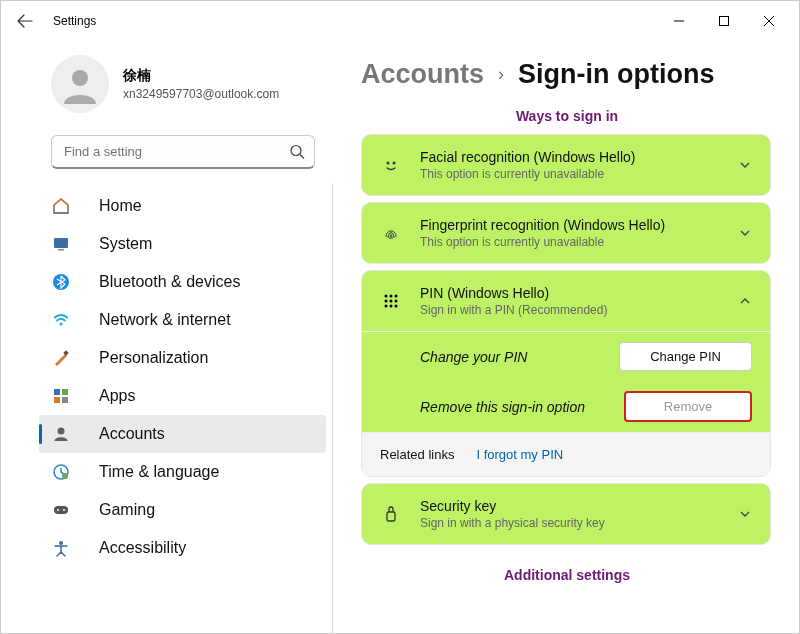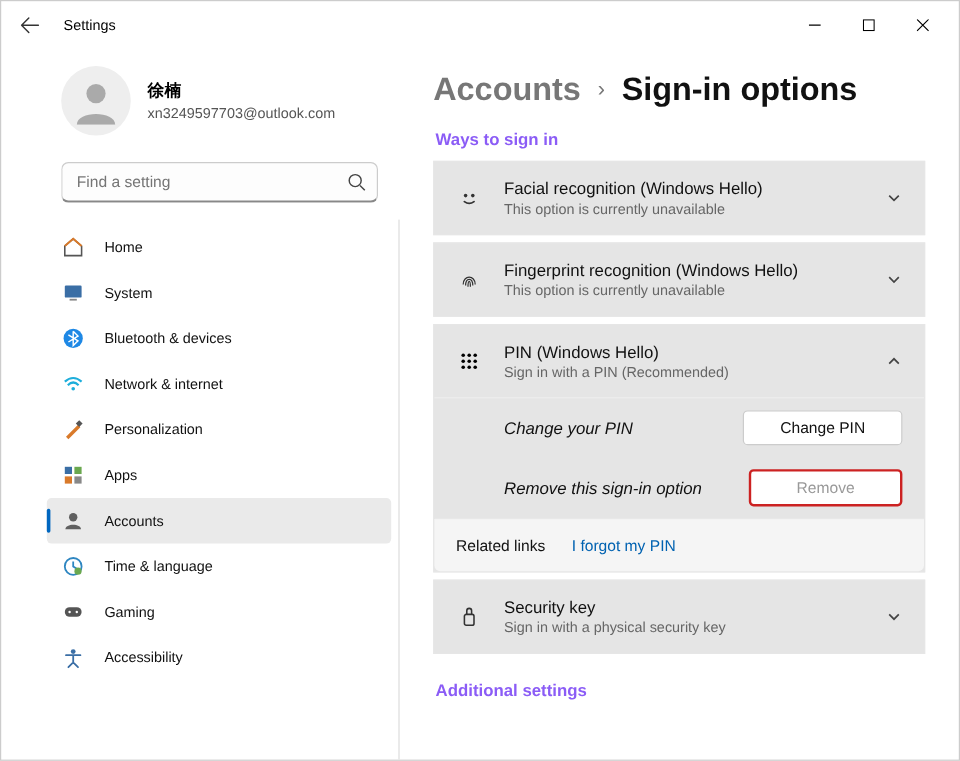--- a/index.html
+++ b/index.html
@@ -15,31 +15,31 @@
 .avatar { width: 58px; height: 58px; border-radius: 50%; background: #eeeeee; display: flex; align-items: center; justify-content: center; }
 .avatar svg { fill: #aaa; }
 .profile-info { margin-left: 14px; }
 .profile-name { font-size: 14px; font-weight: 600; color: #000; }
 .profile-email { font-size: 12px; color: #555; margin-top: 2px; }
 .search { margin: 8px 18px 14px 18px; position: relative; }
 .search input { width: 100%; height: 34px; border: 1px solid #ccc; border-bottom: 2px solid #888; border-radius: 6px; padding: 0 36px 0 12px; font-size: 13px; background: #fdfdfd; }
 .search .sicon { position: absolute; right: 10px; top: 50%; transform: translateY(-50%); color: #444; }
 .navwrap { flex: 1; overflow-y: auto; border-right: 1px solid #ddd; }
 .nav { list-style: none; padding: 4px 6px 20px 6px; }
-.nav-item { display: flex; align-items: center; height: 38px; padding: 0 12px; border-radius: 4px; cursor: pointer; font-size: 12px; color: #111; position: relative; }
+.nav-item { display: flex; align-items: center; height: 38px; padding: 0 12px; border-radius: 4px; cursor: pointer; font-size: 16px; color: #111; position: relative; gap: 12px; }
 .nav-item .nicon { width: 20px; height: 20px; margin-right: 16px; display: flex; align-items: center; justify-content: center; }
 .nav-item.active { background: #eaeaea; }
 .nav-item.active::before { content: ""; position: absolute; left: 0px; top: 9px; bottom: 9px; width: 3px; background: #0067c0; border-radius: 2px; }
 .content { flex: 1; padding: 18px 28px 0 28px; overflow-y: auto; }
 .breadcrumb { display: flex; align-items: center; gap: 14px; margin-bottom: 18px; }
 .bc-parent { font-size: 27px; font-weight: 600; color: #777; }
 .bc-sep { font-size: 18px; color: #777; }
 .bc-current { font-size: 27px; font-weight: 600; color: #111; }
-.section-head { font-size: 14px; font-weight: 600; color: #8b5cf6; margin: 0 0 10px 2px; }
-.card { border: 1px solid #e6e6e6; border-radius: 0; margin-bottom: 6px; background: #e5e5e5; }
+.section-head { font-size: 14px; font-weight: 600; color: #701a75; margin: 0 0 10px 2px; text-align: center; }
+.card { border: 1px solid #e6e6e6; border-radius: 10px; margin-bottom: 6px; background: #bef264; }
 .card-row { display: flex; align-items: center; padding: 14px 18px; }
 .card-icon { width: 22px; display: flex; justify-content: center; color: #333; margin-right: 18px; }
 .card-text { flex: 1; }
 .card-title { font-size: 14px; color: #111; }
 .card-sub { font-size: 12px; color: #666; margin-top: 2px; }
 .chev { color: #444; }
 .card.expanded .card-row.head { border-bottom: 1px solid #eee; }
 .subrow { display: flex; align-items: center; padding: 10px 18px 10px 58px; }
 .subrow .lbl { flex: 1; font-size: 14px; color: #111; font-style: italic; }
 .btn { border: 1px solid #ccc; background: #fff; border-radius: 4px; padding: 6px 30px; font-size: 13px; color: #111; cursor: pointer; min-width: 128px; }

